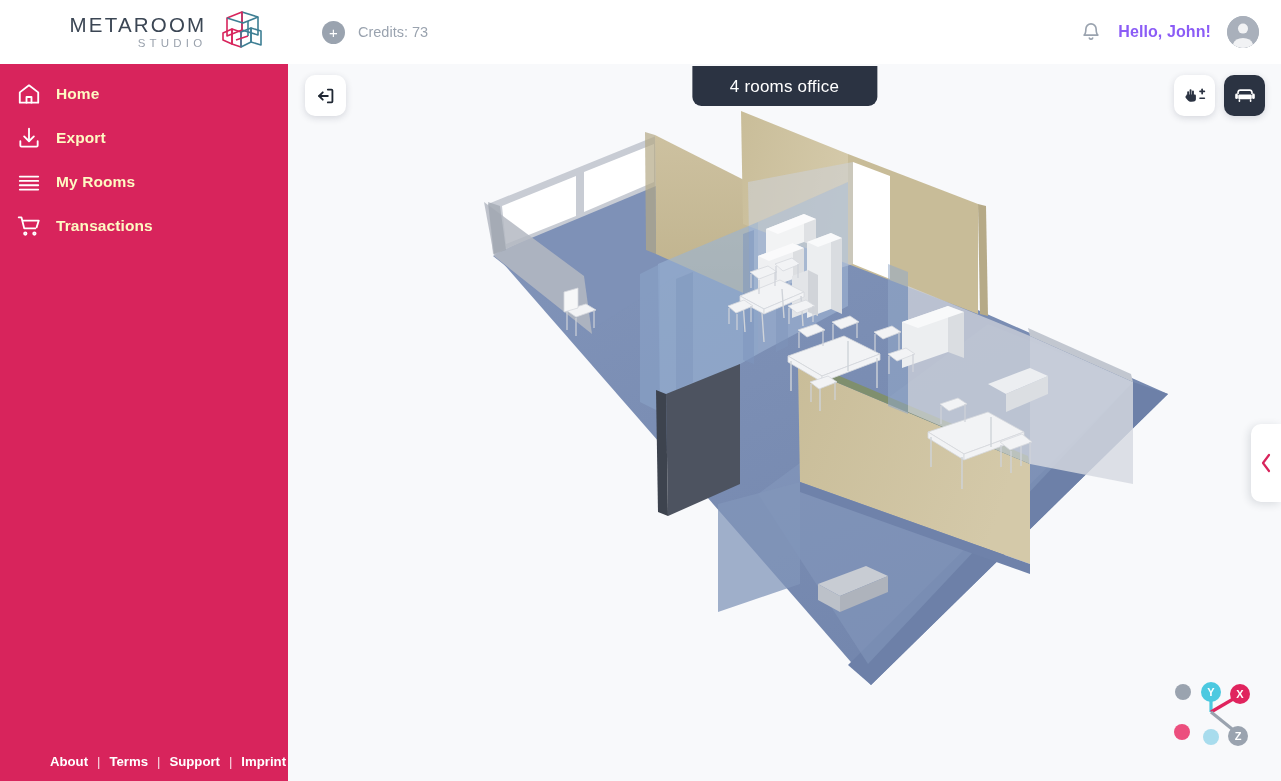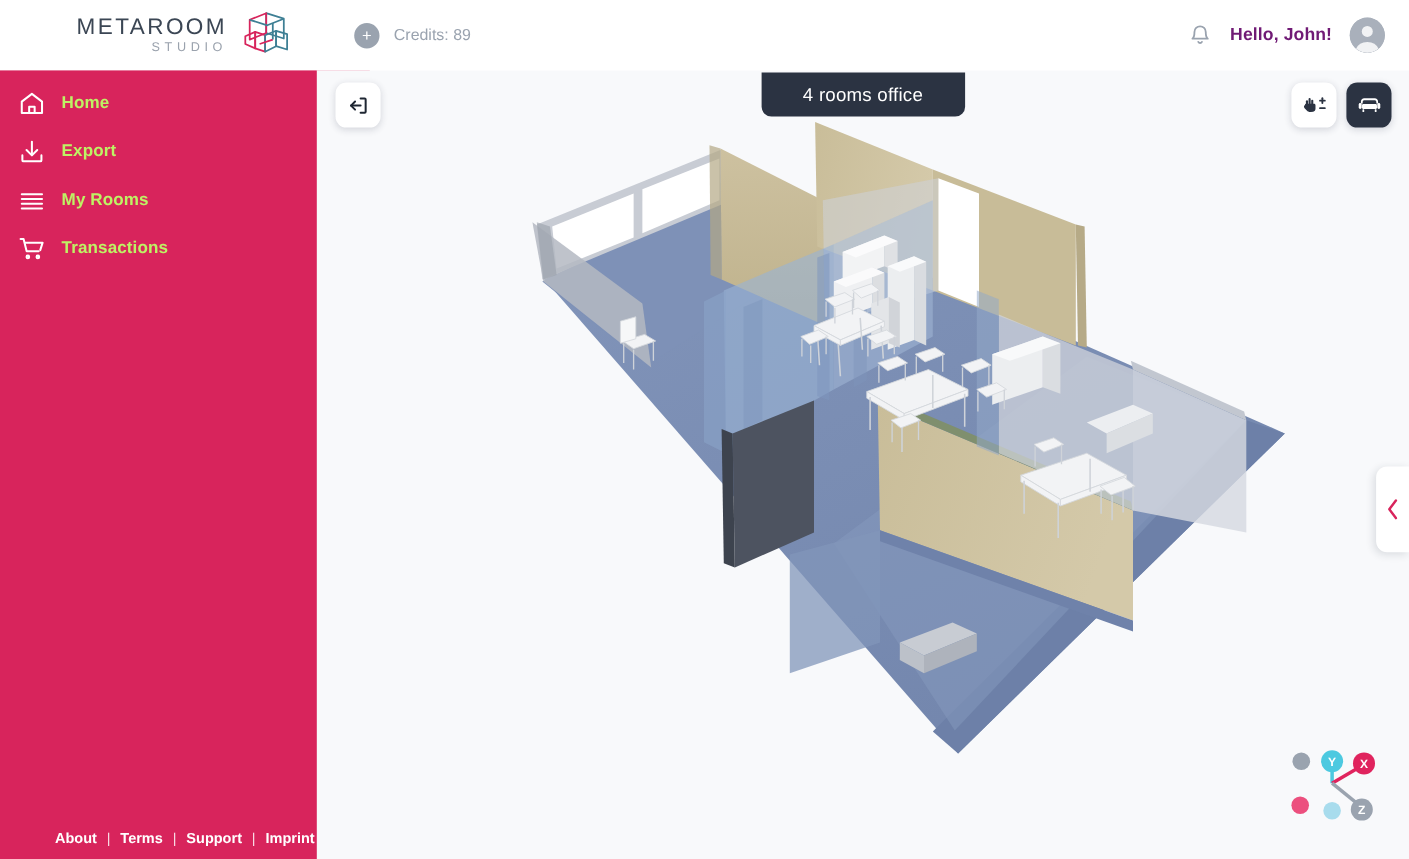--- a/index.html
+++ b/index.html
@@ -35,21 +35,21 @@
   }
   #logo-mark { width: 48px; height: 46px; display: block; }
 
   #nav { padding-top: 8px; flex: 1 1 auto; }
   .nav-item {
     display: flex; align-items: center;
     height: 44px; padding-left: 16px; gap: 14px;
     cursor: pointer; color: #ffffff;
   }
   .nav-icon { width: 26px; height: 26px; flex: 0 0 26px; display: block; }
-  .nav-label { font-size: 15.5px; font-weight: 700; letter-spacing: 0.1px; color: #bef264; }
+  .nav-label { font-size: 15.5px; font-weight: 700; letter-spacing: 0.1px; color: #fef9c3; }
 
   #footer { padding-bottom: 12px; }
   #footer-links {
     display: flex; align-items: center; justify-content: center;
     gap: 0; margin-bottom: 0;
   }
   #footer-links a {
     color: #ffffff; font-size: 13.2px; font-weight: 700;
     text-decoration: none; padding: 0 9px; cursor: pointer;
   }
@@ -74,21 +74,21 @@
   #credits { display: flex; align-items: center; gap: 13px; cursor: pointer; }
   #credits-plus {
     width: 23px; height: 23px; border-radius: 50%;
     background: #9aa3af; color: #ffffff;
     display: flex; align-items: center; justify-content: center;
     font-size: 15px; line-height: 1; font-weight: 400;
   }
   #credits-label { color: #9aa3af; font-size: 14.5px; font-weight: 400; }
   #header-right { margin-left: auto; display: flex; align-items: center; gap: 16px; }
   #bell-icon { width: 22px; height: 22px; cursor: pointer; display: block; }
-  #greeting { font-size: 16px; font-weight: 700; color: #701a75; letter-spacing: 0.1px; }
+  #greeting { font-size: 16px; font-weight: 700; color: #8b5cf6; letter-spacing: 0.1px; }
   #avatar {
     width: 32px; height: 32px; border-radius: 50%;
     background: #a9b0bb; cursor: pointer; display: block;
   }
 
   
   #viewport {
     position: absolute; left: 288px; top: 64px;
     width: 993px; height: 717px;
     background: #f8f9fb; overflow: hidden;
@@ -213,21 +213,21 @@
         <span class="fsep">|</span>
         <a>Imprint</a>
       </div>
     </div>
 
   </aside>
 
   <header id="header">
     <div id="credits">
       <span id="credits-plus">+</span>
-      <span id="credits-label">Credits: 89</span>
+      <span id="credits-label">Credits: 73</span>
     </div>
 
     <div id="header-right">
       <svg id="bell-icon" viewBox="0 0 24 24" fill="none" stroke="#9aa3af" stroke-width="1.8" stroke-linecap="round" stroke-linejoin="round">
         <path d="M12 3.2 a5.6 5.6 0 0 0-5.6 5.6 c0 5.2-2 6.6-2 6.6 h15.2 s-2-1.4-2-6.6 A5.6 5.6 0 0 0 12 3.2 Z"></path>
         <path d="M10.2 18.6 a2 2 0 0 0 3.6 0"></path>
       </svg>
       <span id="greeting">Hello, John!</span>
       <svg id="avatar" viewBox="0 0 32 32">
         <circle cx="16" cy="16" r="16" fill="#a9b0bb"></circle>

